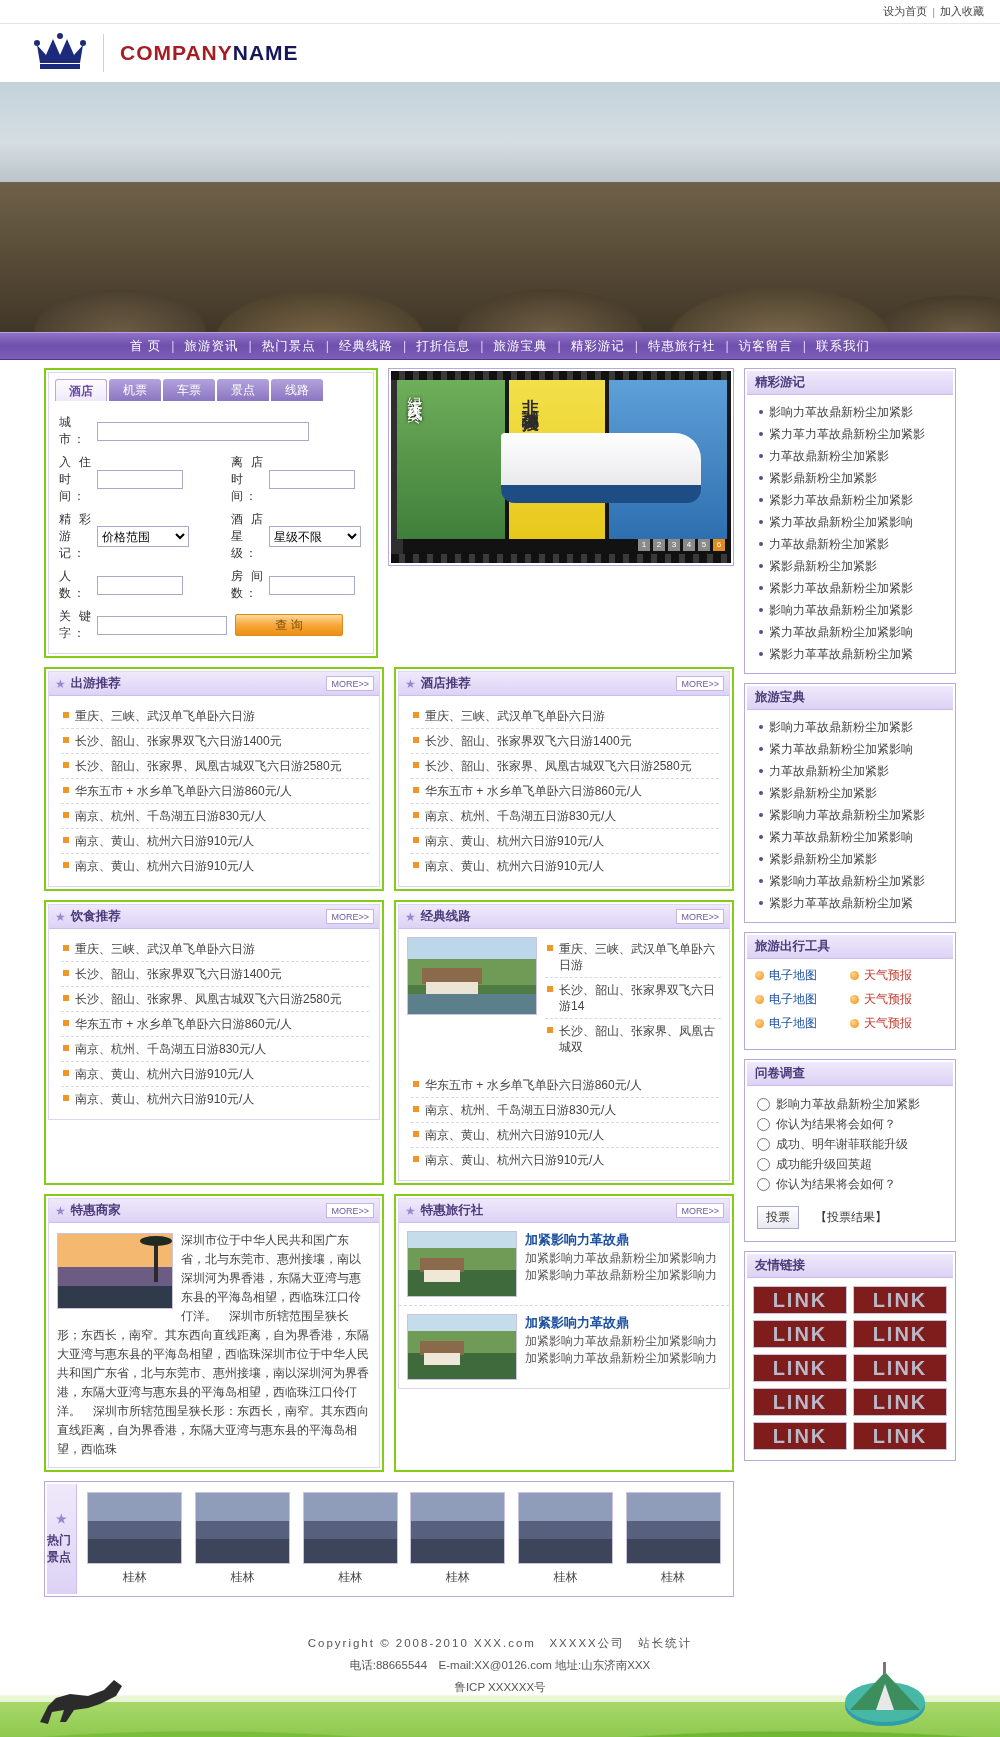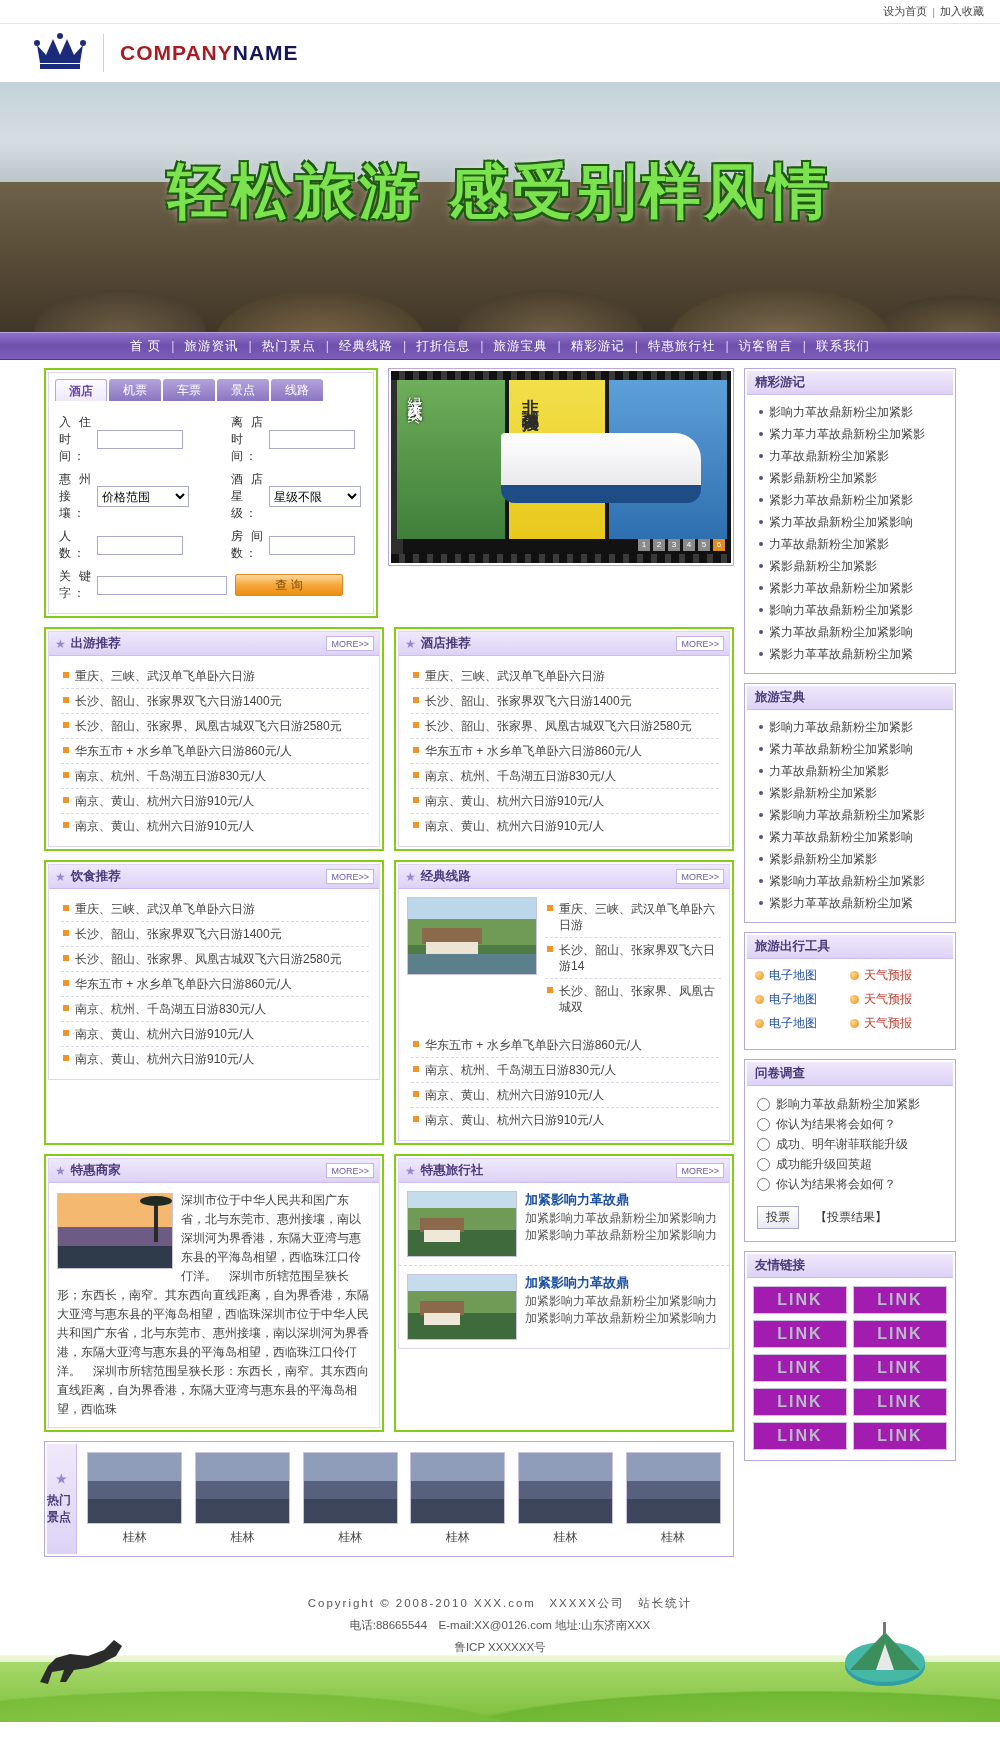--- a/index.html
+++ b/index.html
@@ -286,23 +286,23 @@
   .poll .opt input { margin:0 6px 0 0; }
   .poll .pbtns { margin-top:12px; display:flex; align-items:center; gap:16px; }
   .poll .pbtn {
     border:1px solid #a9a9c9; background:linear-gradient(#fff,#e9e9f2);
     font-size:12px; padding:2px 8px; cursor:pointer; color:#333;
   }
   .poll .plink { font-size:12px; color:#333; text-decoration:none; }
 
   .links { padding:8px 6px; display:grid; grid-template-columns:1fr 1fr; gap:6px; }
   .linkbox {
-    height:28px; border:1px solid #c9c2e0; background:#a21caf;
+    height:28px; border:1px solid #c9c2e0; background:#7f1d1d;
     display:flex; align-items:center; justify-content:center;
-    color:#b9b9c9; font-size:16px; font-weight:bold; letter-spacing:2px;
+    color:#b9b9c9; font-size:20px; font-weight:bold; letter-spacing:2px;
   }
 
   
   .footer {
     margin-top:6px;
     position:relative;
     height:150px;
     background:linear-gradient(#ffffff 0%, #ffffff 55%, #eaf7d8 56%, #cfeba6 100%);
     text-align:center;
     padding-top:20px;
@@ -348,21 +348,20 @@
     <span class="logo-text">
       <span class="c1">COMPANY</span><span class="c2">NAME</span>
     </span>
   </div>
 
   <div class="hero">
     <div class="sky"></div>
     <div class="sea"></div>
     <div class="tinybits"></div>
     <div class="rocks"></div>
-    <div class="hero-title">轻松旅游 感受别样风情</div>
   </div>
 
   <div class="nav">
     <a href="#">首 页</a>
       <span class="nsep">|</span>
     <a href="#">旅游资讯</a>
       <span class="nsep">|</span>
     <a href="#">热门景点</a>
       <span class="nsep">|</span>
     <a href="#">经典线路</a>
@@ -391,28 +390,32 @@
             <div class="tabs">
               <div class="tab active">酒店</div>
               <div class="tab">机票</div>
               <div class="tab">车票</div>
               <div class="tab">景点</div>
               <div class="tab">线路</div>
             </div>
             <div class="form">
               <table>
                 <tbody>
+                    <tr>
+                  <td class="lab">城　市：</td>
+                  <td colspan="3"><input type="text" style="width: 212px;" value=""></td>
+                </tr>
                 <tr>
                   <td class="lab">入住时间：</td>
                   <td><input type="text" style="width: 86px;" value=""></td>
                   <td class="lab">离店时间：</td>
                   <td><input type="text" style="width: 86px;" value=""></td>
                 </tr>
                 <tr>
-                  <td class="lab">惠州接壤：</td>
+                  <td class="lab">精彩游记：</td>
                   <td><select style="width:92px"><option>价格范围</option></select></td>
                   <td class="lab">酒店星级：</td>
                   <td><select style="width:92px"><option>星级不限</option></select></td>
                 </tr>
                 <tr>
                   <td class="lab">人　数：</td>
                   <td><input type="text" style="width: 86px;" value=""></td>
                   <td class="lab">房 间 数：</td>
                   <td><input type="text" style="width: 86px;" value=""></td>
                 </tr>

